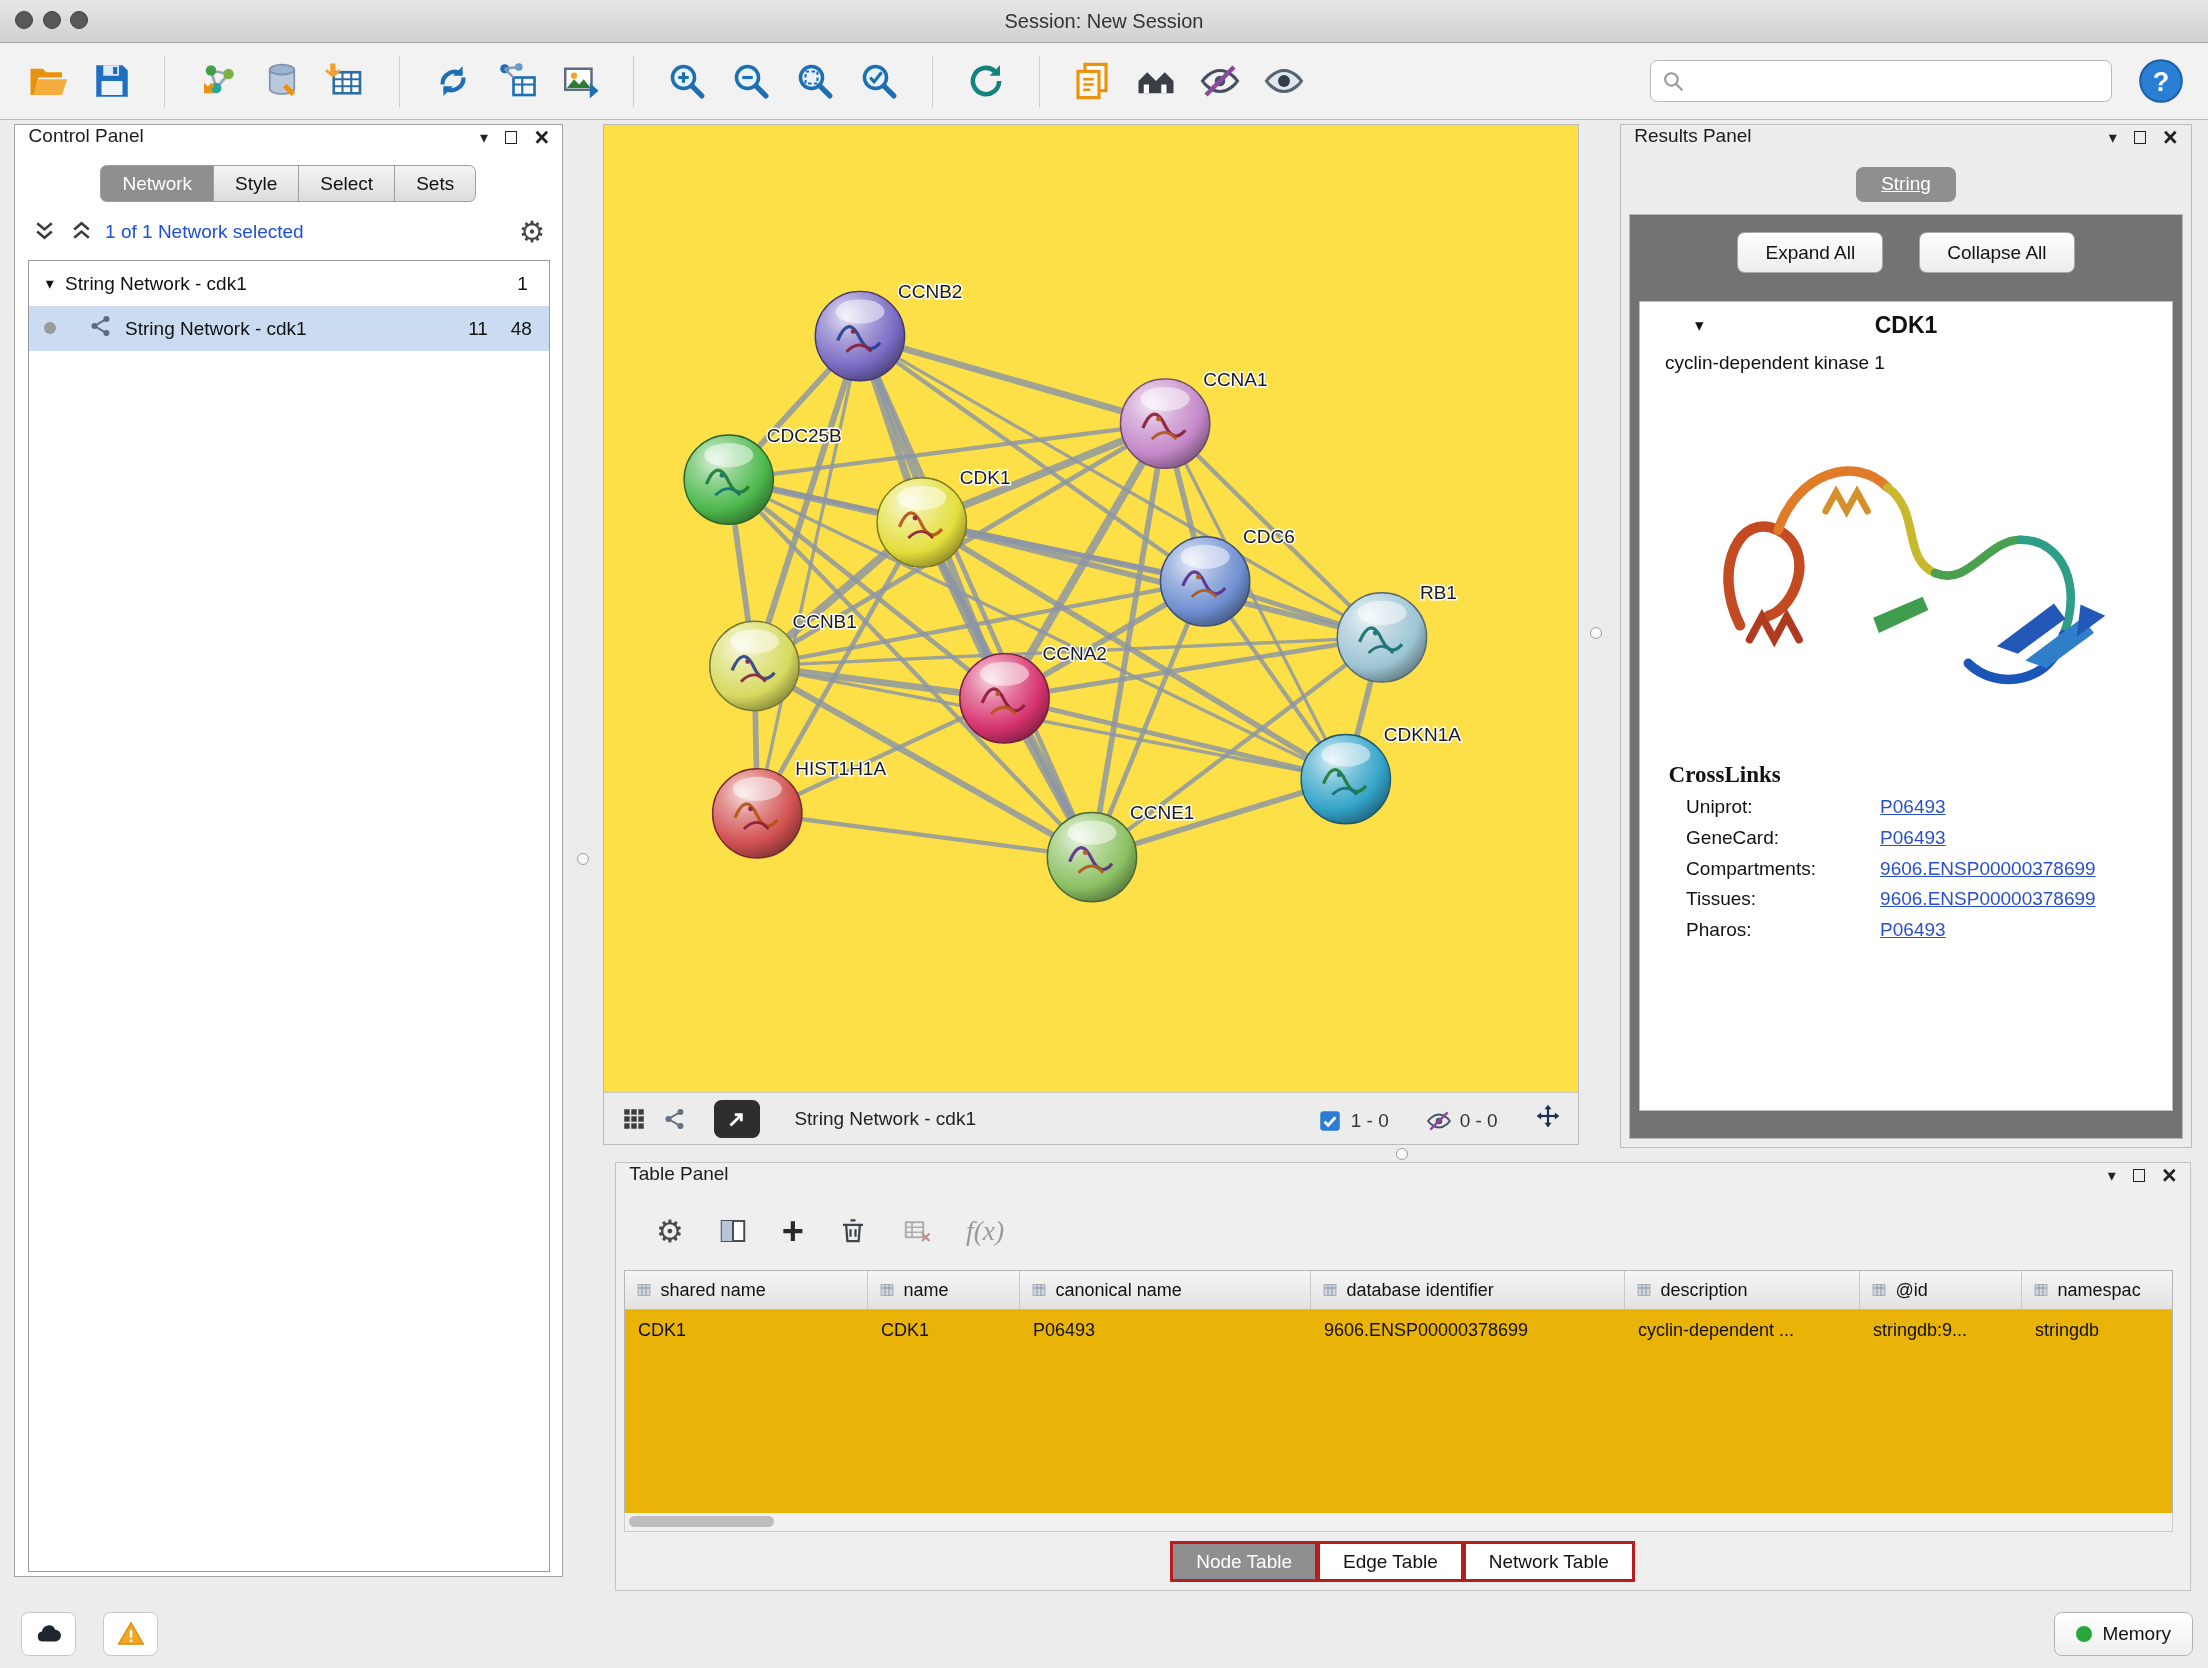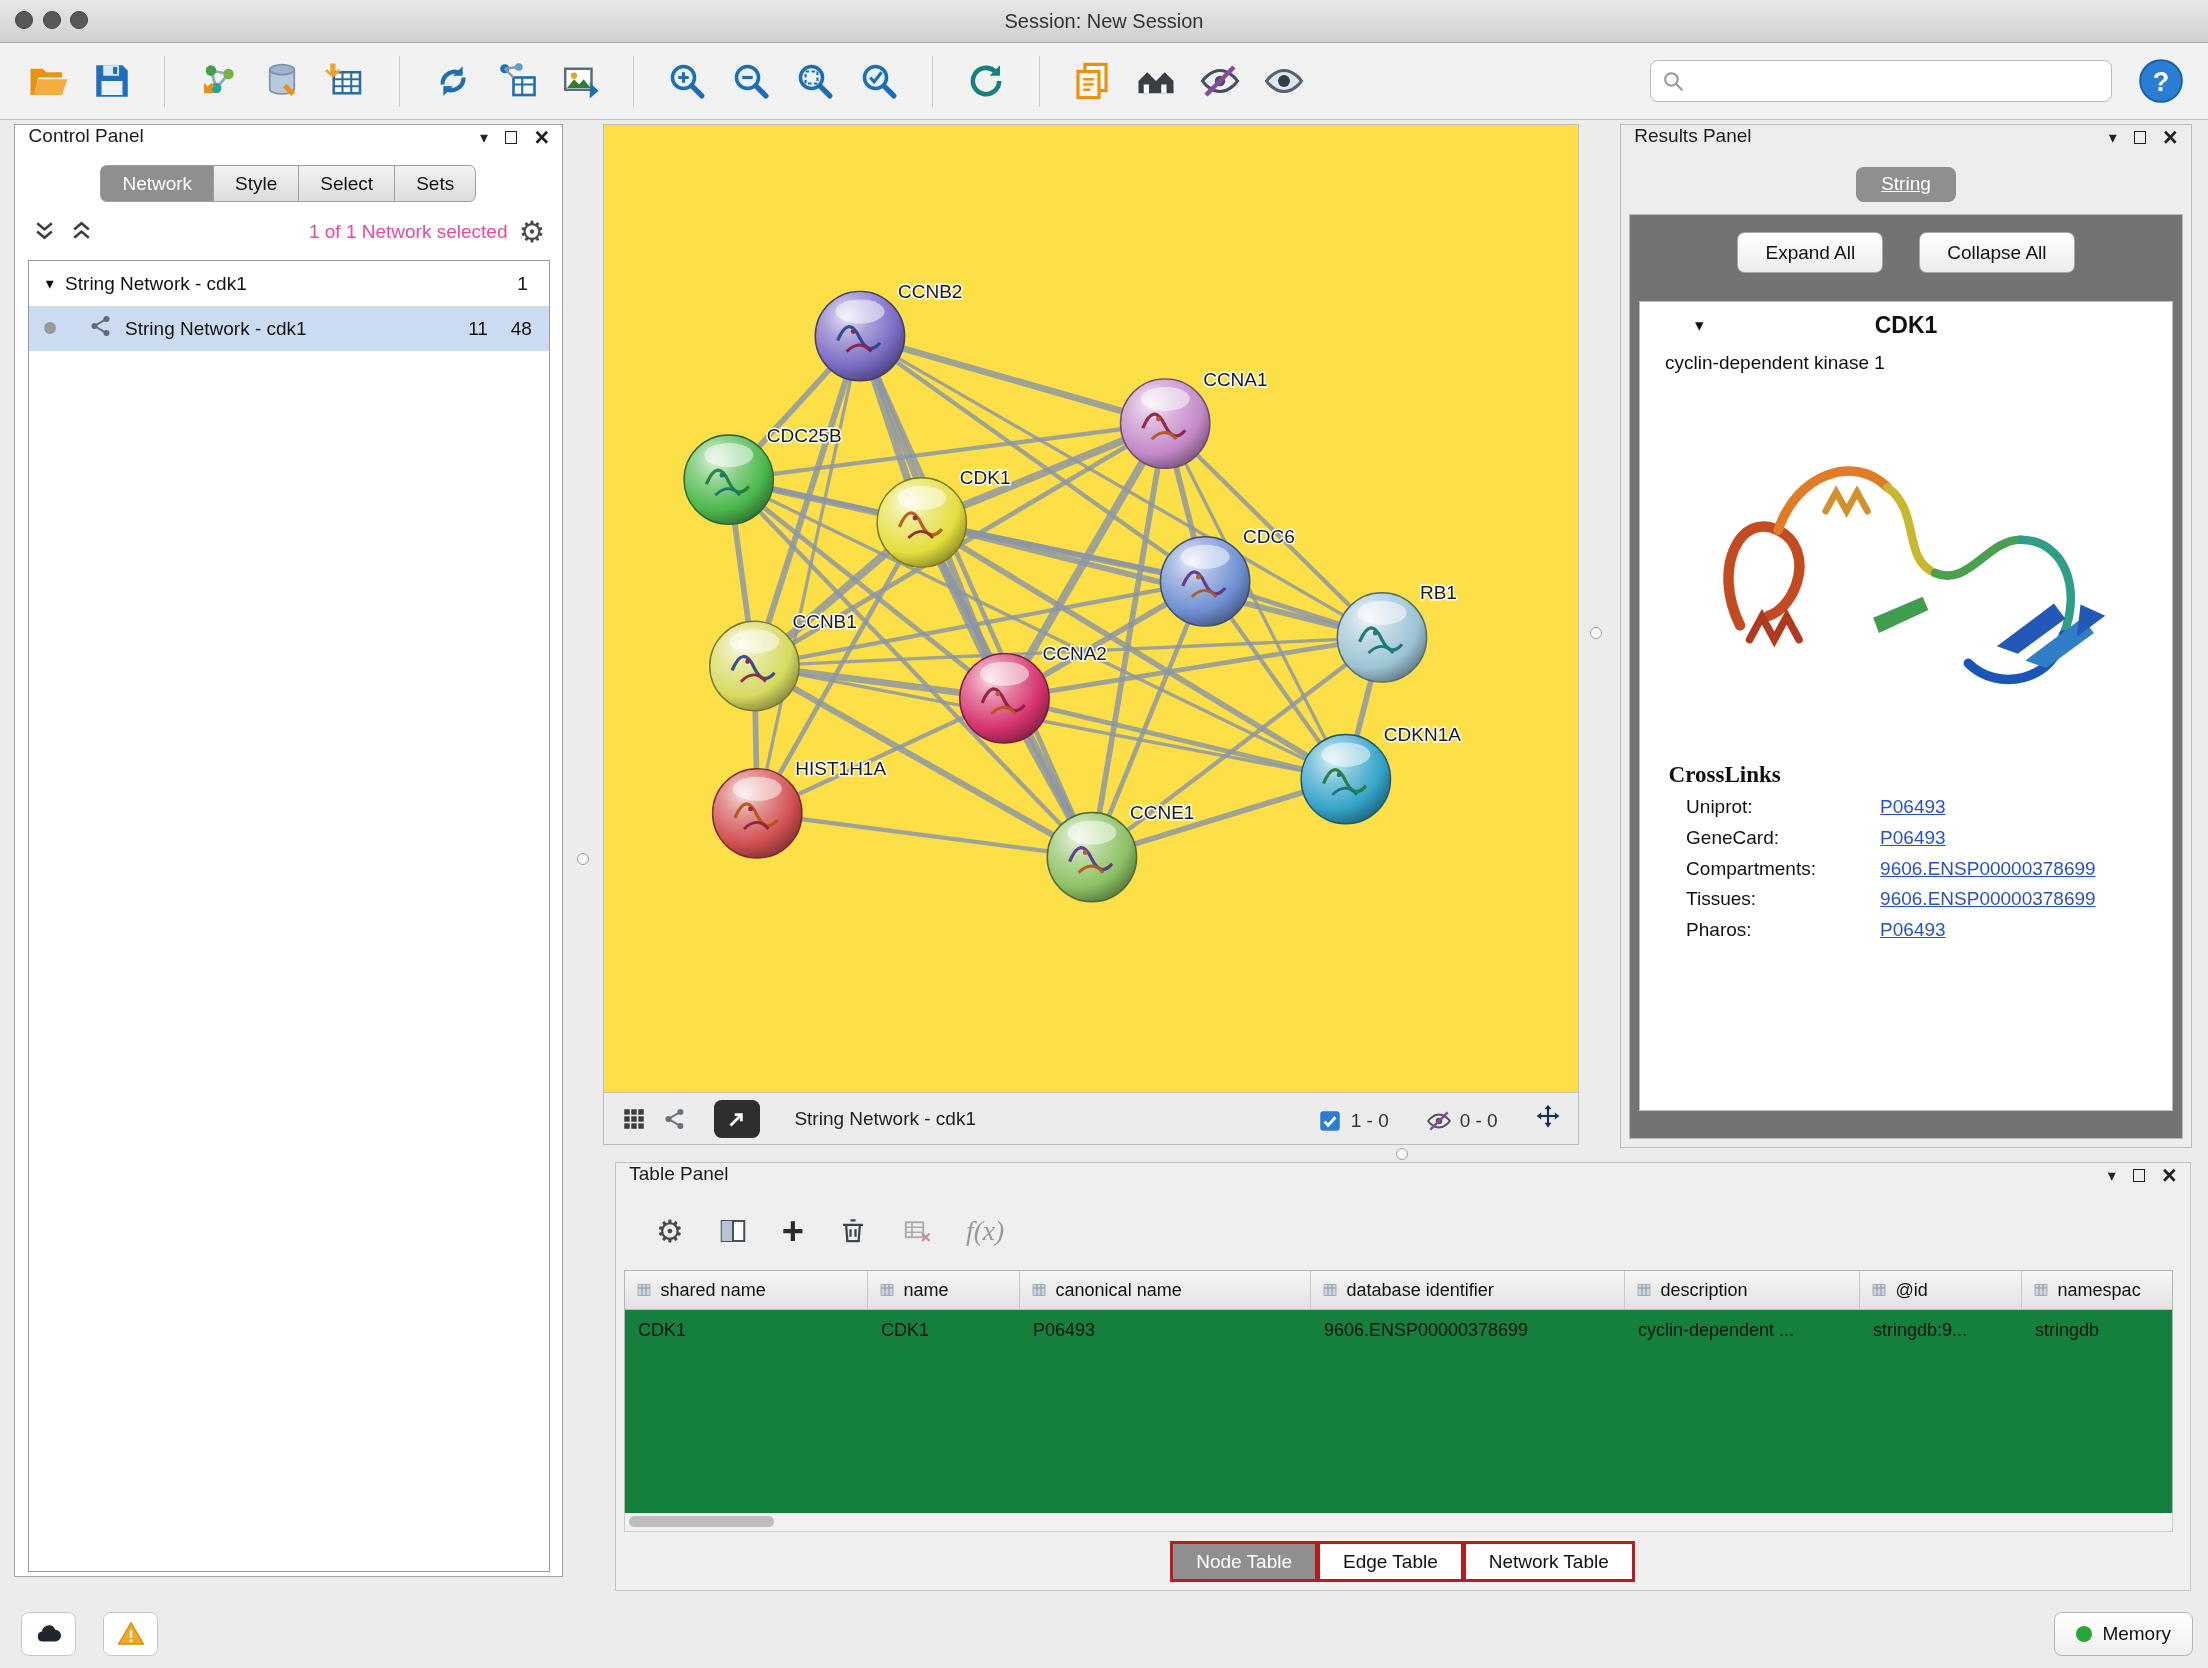--- a/index.html
+++ b/index.html
@@ -38,21 +38,21 @@
   #control-panel{position:absolute;left:14.3px;top:124px;width:549px;height:1453px;
                  background:#fff;border:1px solid #a2a2a2;box-sizing:border-box;}
   #cp-tabs{display:flex;justify-content:center;margin-top:1.9px;}
   .cp-tab{padding:6.7px 21px;border:1px solid #9e9e9e;background:linear-gradient(#f4f4f4,#dcdcdc);
           font-size:19px;margin-left:-1px;color:#111;}
   .cp-tab:first-child{border-radius:6.7px 0 0 6.7px;}
   .cp-tab:last-child{border-radius:0 6.7px 6.7px 0;}
   .cp-tab.sel{background:#8f8f8f;color:#fff;}
   .cp-selrow{display:flex;align-items:center;margin-top:15px;padding:0 17px;gap:11.4px;}
   .chev svg{width:25px;height:25px;}
-  .sel-text{flex:1;text-align:right;font-size:19px;color:#ec4899;}
+  .sel-text{flex:1;text-align:left;font-size:19px;color:#1d4ed8;}
   .gear{font-size:29.5px;color:#4a4a4a;line-height:1;}
   .tree-box{position:absolute;left:12.4px;right:12.4px;top:135px;bottom:3.8px;border:1px solid #9a9a9a;background:#fff;overflow:hidden;}
   .tree-row{height:45px;display:flex;align-items:center;font-size:19px;color:#111;position:relative;}
   .tree-row.root{padding-left:17px;gap:11.4px;}
   .tri{font-size:16px;}
   .tree-count{position:absolute;right:21px;}
   .tree-row.child{background:#cbdcf2;padding-left:59px;gap:11.4px;}
   .bullet{width:12.4px;height:12.4px;border-radius:50%;background:#9a9a9a;position:absolute;left:15px;top:16px;}
   .share-ic svg{width:26px;height:26px;}
   .n1{position:absolute;right:61px;}
@@ -93,21 +93,21 @@
   .cl-value{color:#2a50c8;text-decoration:underline;}
 
   
   #table-panel{position:absolute;left:615px;top:1162px;width:1576px;height:429px;
                background:#efefef;border:1px solid #c4c4c4;box-sizing:border-box;}
   .tp-toolbar{display:flex;align-items:center;gap:34px;padding:5.7px 0 0 40px;height:49px;}
   .tp-toolbar .gear2{font-size:31px;color:#4a4a4a;line-height:1;}
   .tp-toolbar svg{width:30px;height:30px;}
   .tp-plus{font-size:38px;font-weight:bold;color:#2b2b2b;line-height:1;}
   .tp-fx{font-family:"Liberation Serif",serif;font-style:italic;font-size:27.6px;color:#9a9a9a;}
-  .table-wrap{position:absolute;left:7.6px;right:17px;top:107px;height:243px;background:#15803d;border:1px solid #b5b5b5;overflow:hidden;}
+  .table-wrap{position:absolute;left:7.6px;right:17px;top:107px;height:243px;background:#eab308;border:1px solid #b5b5b5;overflow:hidden;}
   .thead{display:flex;height:38px;background:linear-gradient(#f5f5f5,#e2e2e2);border-bottom:1px solid #bdbdbd;}
   .th{display:flex;align-items:center;gap:8.6px;padding-left:11.4px;font-size:18px;color:#111;
       border-right:1px solid #c9c9c9;box-sizing:border-box;flex:none;overflow:hidden;white-space:nowrap;}
   .th svg{width:16px;height:16px;flex:none;}
   .trow{display:flex;height:40px;}
   .td{padding:9.5px 0 0 13.3px;font-size:18px;color:#111;box-sizing:border-box;flex:none;overflow:hidden;white-space:nowrap;}
   .hscroll{position:absolute;left:7.6px;right:17px;top:350px;height:19px;background:#f1f1f1;border:1px solid #cdcdcd;border-top:none;box-sizing:border-box;}
   .hthumb{position:absolute;left:4.8px;top:2.9px;width:145px;height:11.4px;background:#bdbdbd;border-radius:6.7px;}
   .tp-tabs{position:absolute;left:0;right:0;bottom:7.6px;display:flex;justify-content:center;}
   .tp-tab{padding:6.7px 23px;font-size:19px;border:3px solid #b91c1c;background:#fff;margin-left:-1px;color:#111;}

